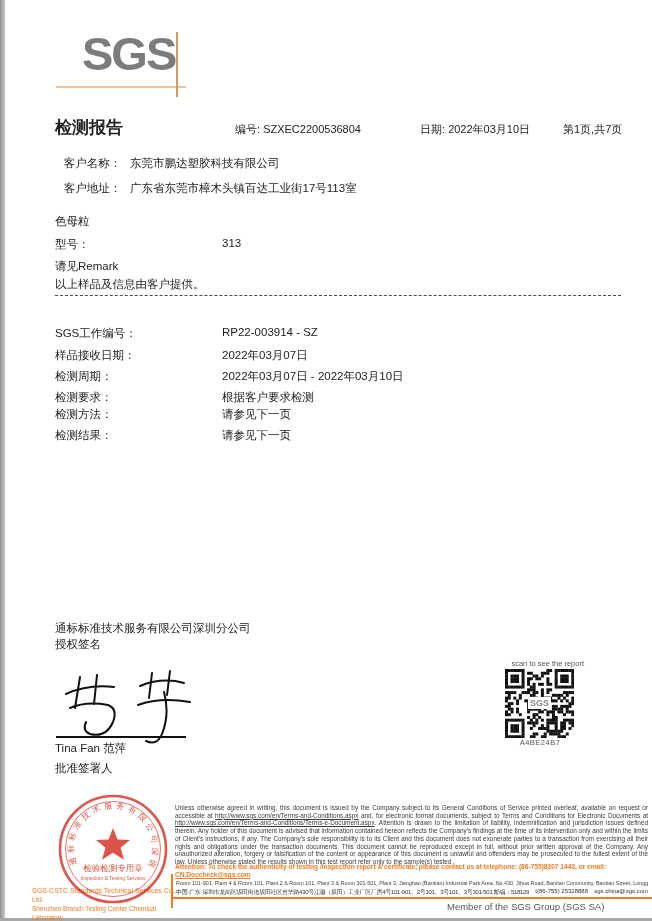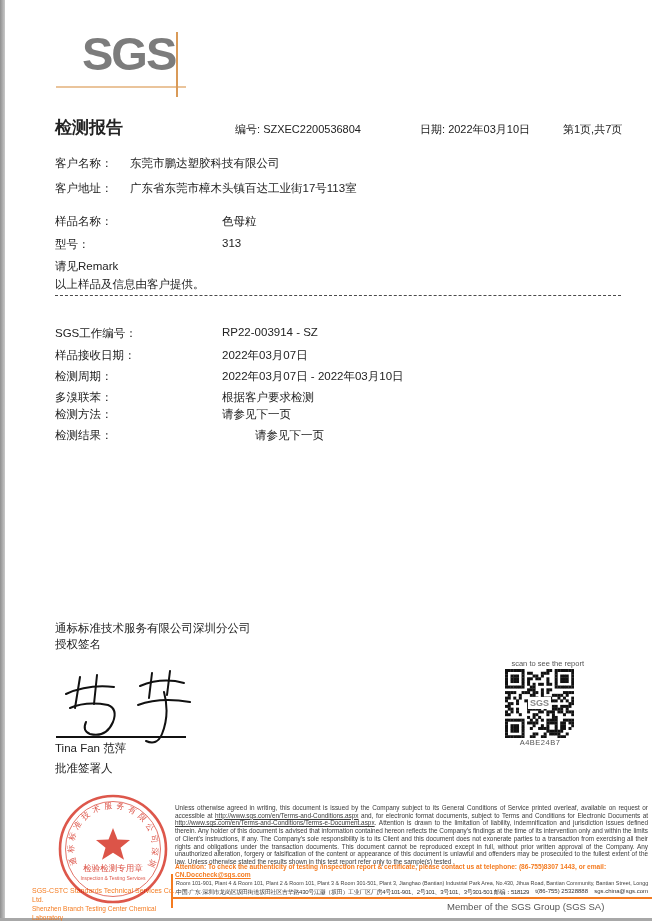--- a/index.html
+++ b/index.html
@@ -17,21 +17,21 @@
   .logo{position:absolute;left:82px;top:30px;font-size:47px;font-weight:bold;
     color:#7c7c7c;letter-spacing:-2px;line-height:1;}
   .logo-hline{position:absolute;left:56px;top:86px;width:130px;height:2px;background:#eac49b;}
   .logo-vline{position:absolute;left:176px;top:32px;width:2px;height:65px;background:#d99a58;}
 
   .title{position:absolute;left:55px;top:116px;font-size:17px;font-weight:bold;color:#222;}
   .hmeta{position:absolute;top:122px;font-size:11px;color:#222;white-space:nowrap;}
 
   .row{position:absolute;left:55px;display:flex;font-size:11.5px;color:#222;white-space:nowrap;}
   .lbl{display:inline-block;}
-  .w75{width:75px;}
+  .w75{width:75px;text-align:center;}
   .w167{width:167px;}
   .note{position:absolute;left:55px;font-size:11.5px;color:#222;}
   .dashline{position:absolute;left:55px;top:295px;width:566px;border-top:1.5px dashed #4a4a4a;}
 
   .conclusion-row{position:absolute;left:55px;top:448px;display:flex;font-size:11.5px;color:#222;}
   .conclusion-text{width:421px;line-height:19px;white-space:normal;text-align:justify;}
 
   
   .sig-company{position:absolute;left:55px;top:621px;font-size:11.5px;color:#222;}
   .sig-auth{position:absolute;left:55px;top:637px;font-size:11.5px;color:#222;}
@@ -91,21 +91,20 @@
   <div class="row" style="top:156px;">
     <span class="lbl w75">客户名称：</span>
     <span>东莞市鹏达塑胶科技有限公司</span>
   </div>
   <div class="row" style="top:181px;">
     <span class="lbl w75">客户地址：</span>
     <span>广东省东莞市樟木头镇百达工业街17号113室</span>
   </div>
 
   <div class="row" style="top:214px;">
-    <span class="lbl w167">样品名称：</span>
     <span>色母粒</span>
   </div>
   <div class="row" style="top:237px;">
     <span class="lbl w167">型号：</span>
     <span>313</span>
   </div>
   <div class="row" style="top:259px;">
     <span>请见Remark</span>
   </div>
   <div class="note" style="top:277px;">以上样品及信息由客户提供。</div>
@@ -117,28 +116,28 @@
   </div>
   <div class="row" style="top:348px;">
     <span class="lbl w167">样品接收日期：</span>
     <span>2022年03月07日</span>
   </div>
   <div class="row" style="top:369px;">
     <span class="lbl w167">检测周期：</span>
     <span>2022年03月07日 - 2022年03月10日</span>
   </div>
   <div class="row" style="top:390px;">
-    <span class="lbl w167">多溴联苯：</span>
+    <span class="lbl w167">检测要求：</span>
     <span>根据客户要求检测</span>
   </div>
   <div class="row" style="top:407px;font-family:Liberation Serif, serif;">
     <span class="lbl w167">检测方法：</span>
     <span>请参见下一页</span>
   </div>
-  <div class="row" style="top:428px;gap:33px;">
+  <div class="row" style="top:428px;">
     <span class="lbl w167">检测结果：</span>
     <span>请参见下一页</span>
   </div>
 
 
   <div class="sig-company">通标标准技术服务有限公司深圳分公司</div>
   <div class="sig-auth">授权签名</div>
   <svg class="sig-svg" width="150" height="80" viewBox="0 0 150 80">
     <g fill="none" stroke="#111" stroke-width="2" stroke-linecap="round">
       <path d="M14,30 Q36,20 62,23"></path>

